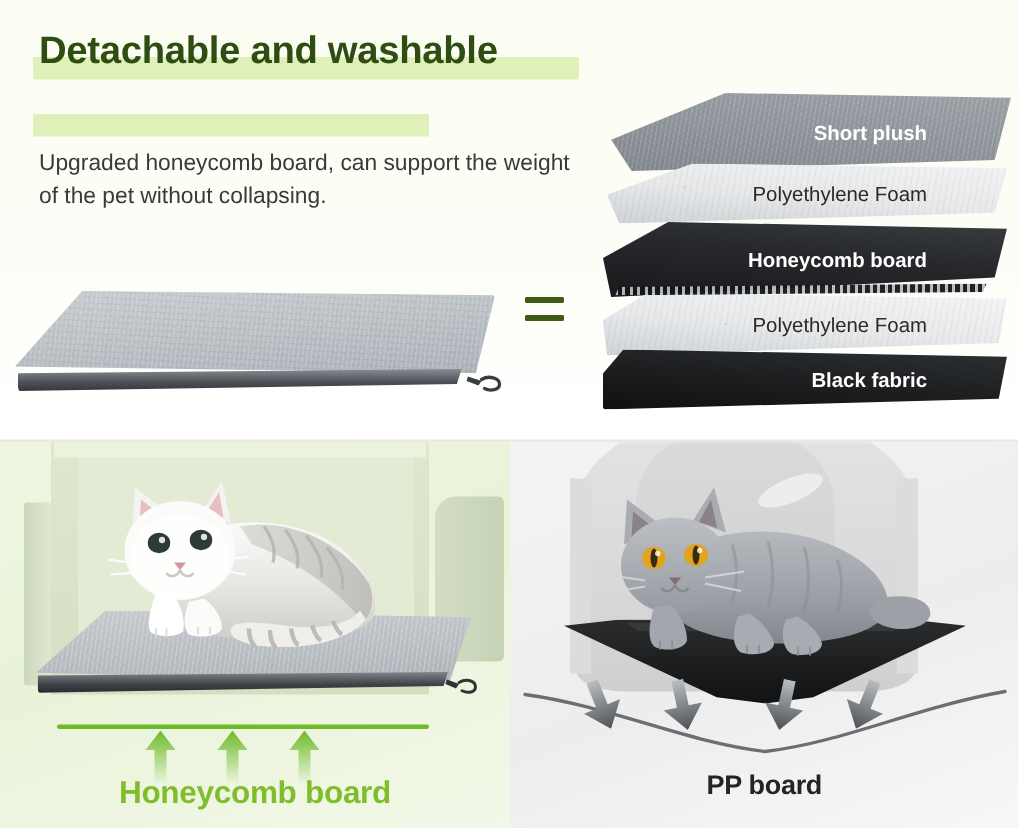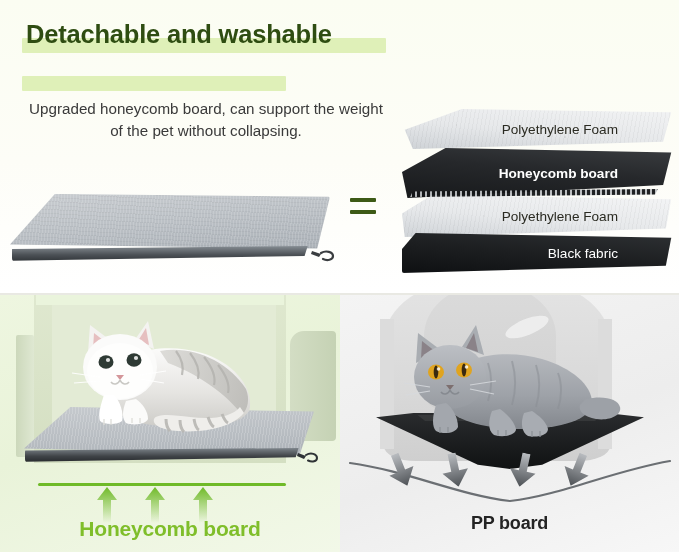--- a/index.html
+++ b/index.html
@@ -13,21 +13,20 @@
     position: relative;
     width: 679px; height: 552px;
     background: #fdfdf6;
   }
 
   
   #top-section {
     position: absolute; left: 0; top: 0;
     width: 679px; height: 293px;
     background: linear-gradient(180deg,#fbfdf2 0%,#fdfdf7 55%,#ffffff 100%);
-    text-align: center;
   }
 
   
   .headline {
     position: absolute;
     left: 26px;
     font-weight: bold;
     font-size: 25.5px;
     letter-spacing: -0.2px;
     color: #2f4d12;
@@ -189,21 +188,21 @@
   }
   #layer-foam-bot .lbl { color: #2b2b22; }
 
   
   #layer-blackfabric { top: 171px; height: 40px; }
   #layer-blackfabric .slab {
     background: linear-gradient(185deg,#2e3134 0%, #1d1f21 50%, #0e1012 100%);
     clip-path: polygon(5% 0%, 99% 12%, 97% 82%, 0% 100%, 0% 40%);
     border-radius: 2px;
   }
-  #layer-blackfabric .lbl { color: #ffffff; font-weight: normal; }
+  #layer-blackfabric .lbl { color: #ffffff; font-weight: bold; }
 
   
   #section-divider {
     position: absolute; left: 0; top: 293px;
     width: 679px; height: 2px;
     background: #e9e9e3;
   }
 
   
   #bottom-section {
@@ -423,20 +422,24 @@
       </div>
     </div>
 
     <div id="equals-sign">
       <i></i>
       <i></i>
     </div>
 
     <div id="layer-stack">
 
+      <div class="layer" id="layer-plush">
+        <div class="slab"></div>
+        <div class="lbl">Short plush</div>
+      </div>
 
       <div class="layer" id="layer-foam-top">
         <div class="slab"></div>
         <div class="lbl">Polyethylene Foam</div>
       </div>
 
       <div class="layer" id="layer-honeycomb">
         <div class="slab"></div>
         <div class="corr"></div>
         <div class="lbl">Honeycomb board</div>

